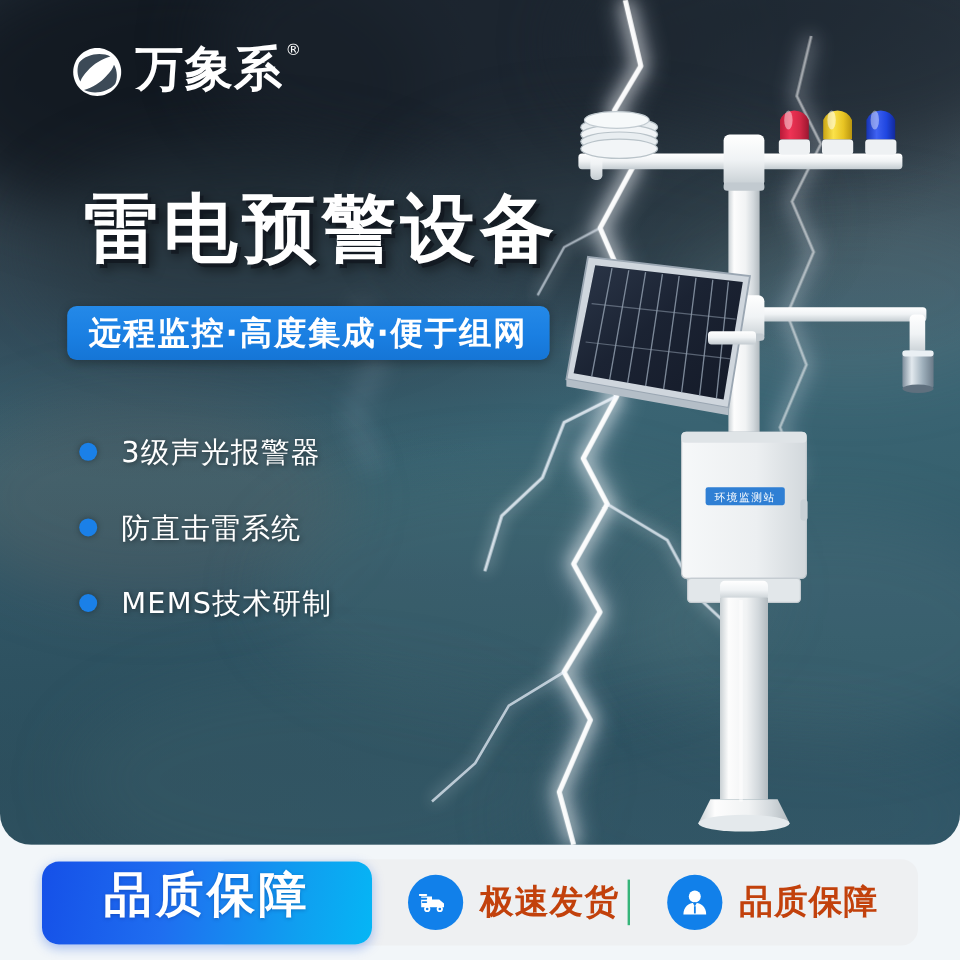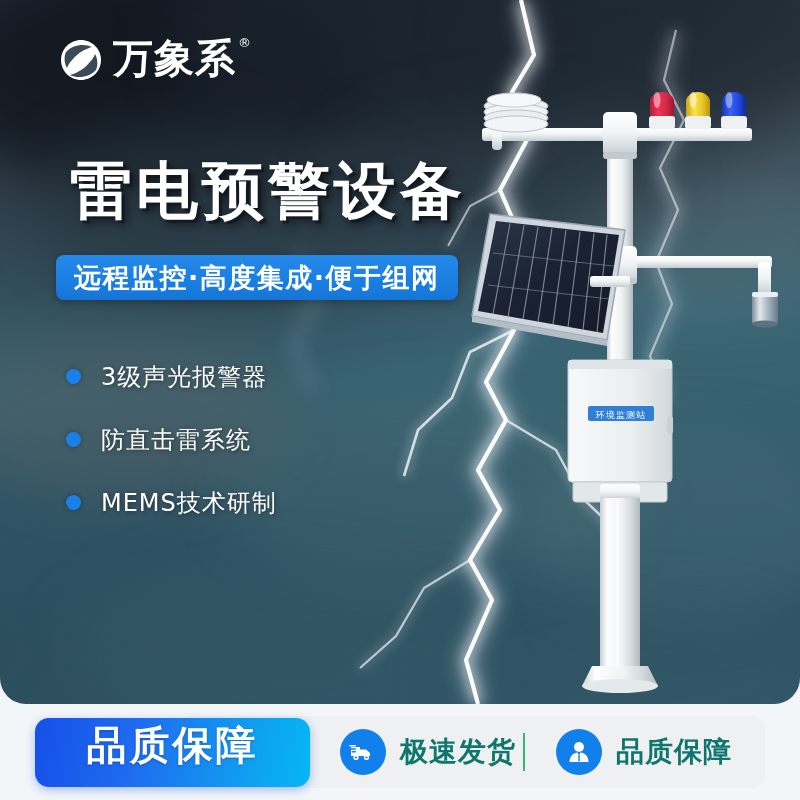--- a/index.html
+++ b/index.html
@@ -231,21 +231,21 @@
     width: 46px;
     height: 46px;
     border-radius: 50%;
     background: #1180ea;
     display: flex;
     align-items: center;
     justify-content: center;
     flex: 0 0 auto;
   }
   .trust-label {
-    color: #0f766e;
+    color: #c2410c;
     font-size: 28px;
     font-weight: bold;
     letter-spacing: 1px;
     white-space: nowrap;
     font-family: "DejaVu Sans", "Liberation Sans", sans-serif;
   }
   .trust-divider {
     position: absolute;
     left: 523px;
     top: 17px;

